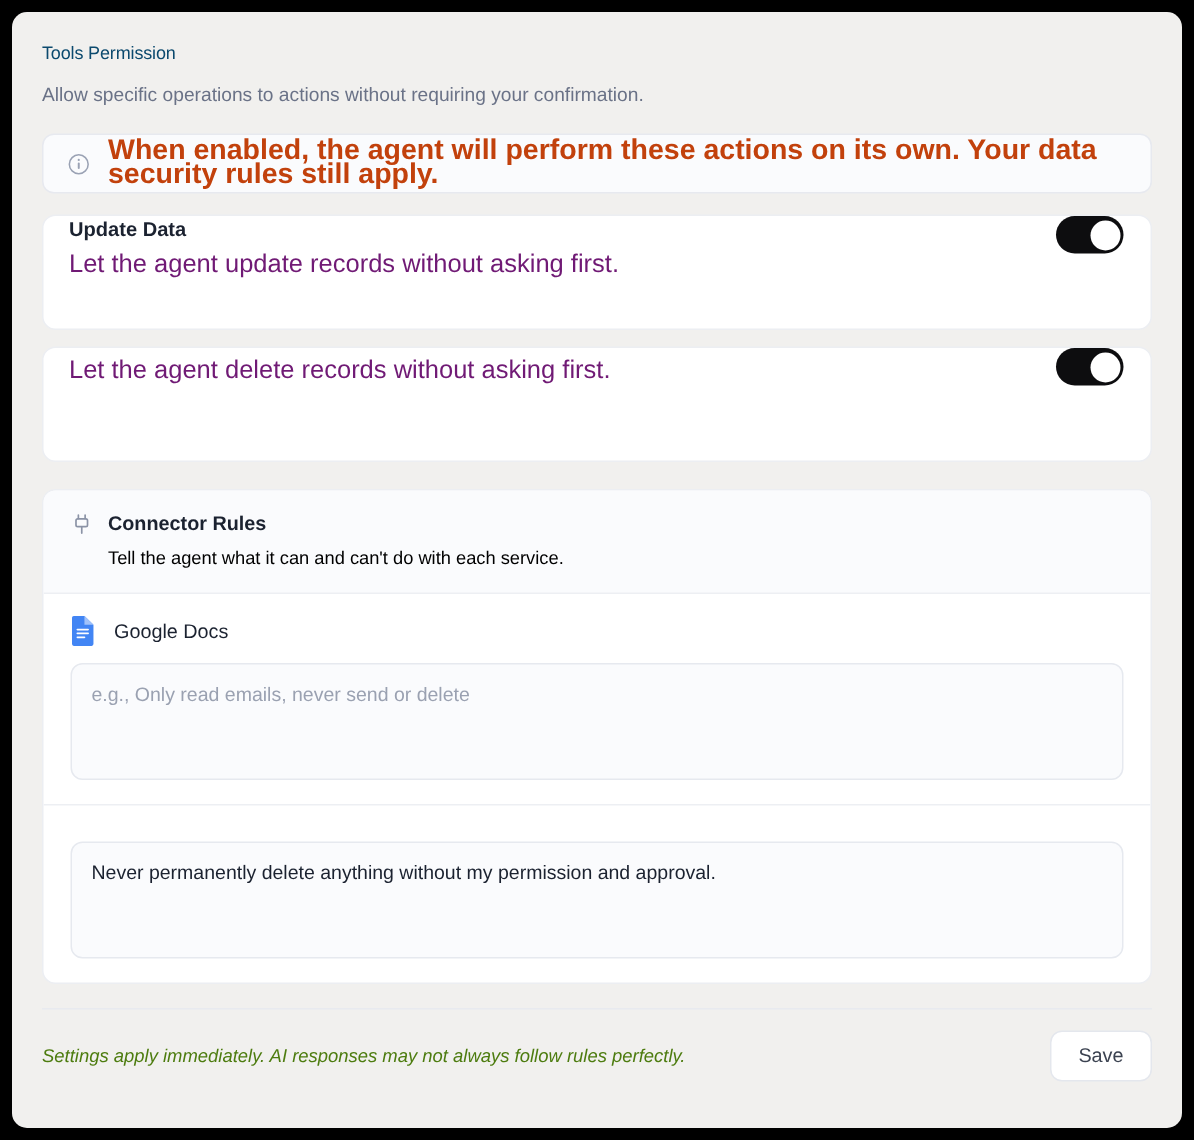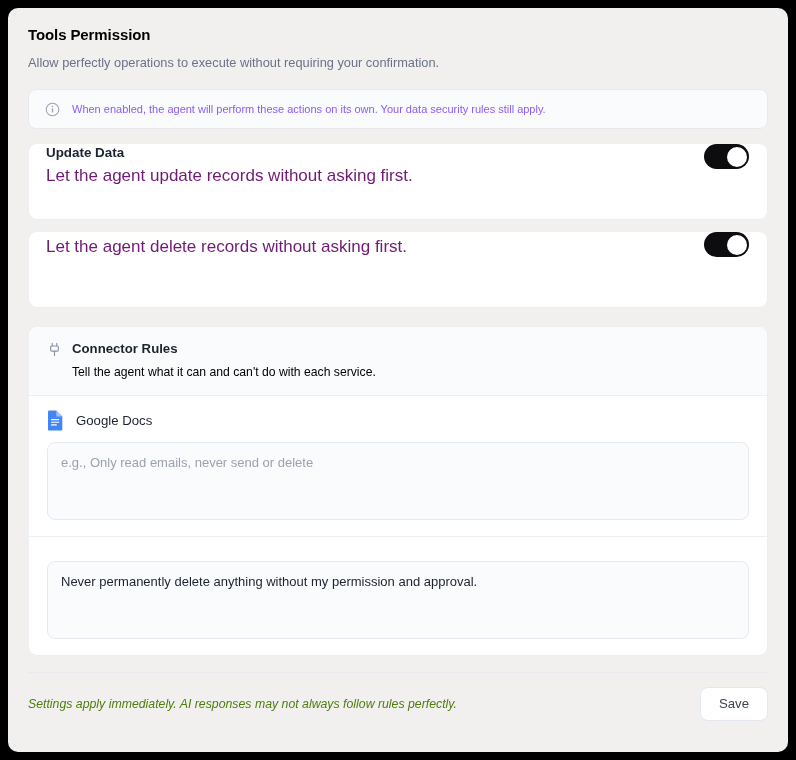--- a/index.html
+++ b/index.html
@@ -29,23 +29,23 @@
     background: #f1f0ee;
     border-radius: 10px;
     box-sizing: border-box;
     padding: 12px 20px 0 20px;
     overflow: hidden;
     position: relative;
   }
 
   
   .page-title {
-    font-size: 15px;
-    font-weight: bold;
-    color: #000000;
+    font-size: 12px;
+    font-weight: normal;
+    color: #0c4a6e;
     letter-spacing: -0.1px;
     margin: 5px 0 0 0;
     line-height: 20px;
   }
   .page-subtitle {
     font-size: 12.8px;
     color: #6a7287;
     margin: 9px 0 0 0;
     line-height: 17px;
   }
@@ -63,23 +63,24 @@
     box-sizing: border-box;
   }
   .info-icon {
     width: 15px;
     height: 15px;
     flex: 0 0 15px;
     margin-right: 12px;
     display: block;
   }
   .info-text {
-    font-size: 11px;
-    color: #8b5cf6;
+    font-size: 19px;
+    color: #c2410c;
     line-height: 16px;
+    font-weight: bold;
   }
 
   
   .toggle-card {
     margin-top: 14px;
     background: #ffffff;
     border: 1px solid #eceef2;
     border-radius: 9px;
     height: 77px;
     display: flex;
@@ -245,21 +246,21 @@
     line-height: 32px;
   }
 </style>
 </head>
 <body>
 
 <div class="screen">
   <div class="panel">
 
     <div class="page-title">Tools Permission</div>
-    <div class="page-subtitle">Allow perfectly operations to execute without requiring your confirmation.</div>
+    <div class="page-subtitle">Allow specific operations to actions without requiring your confirmation.</div>
 
     <div class="info-banner">
       <span class="info-icon">
         <svg viewBox="0 0 16 16" width="15" height="15" aria-hidden="true">
           <circle cx="8" cy="8" r="6.7" fill="none" stroke="#9aa2b4" stroke-width="1.1"></circle>
           <circle cx="8" cy="4.9" r="0.78" fill="#9aa2b4"></circle>
           <rect x="7.3" y="6.7" width="1.4" height="4.6" rx="0.7" fill="#9aa2b4"></rect>
         </svg>
       </span>
       <span class="info-text">When enabled, the agent will perform these actions on its own. Your data security rules still apply.</span>

